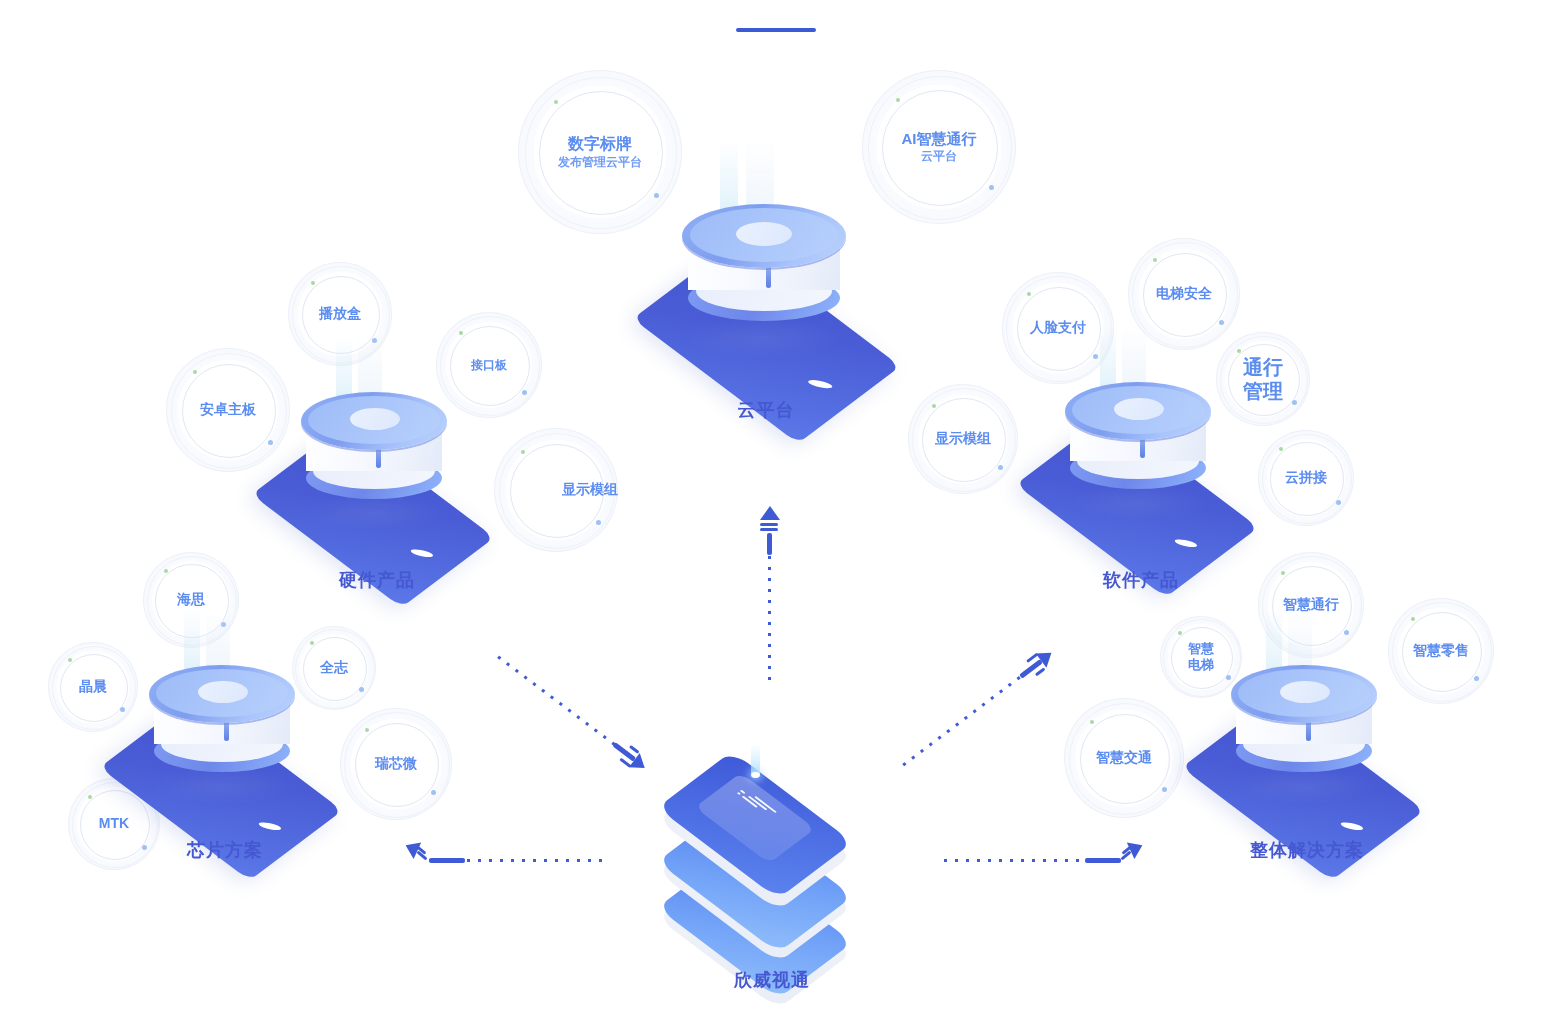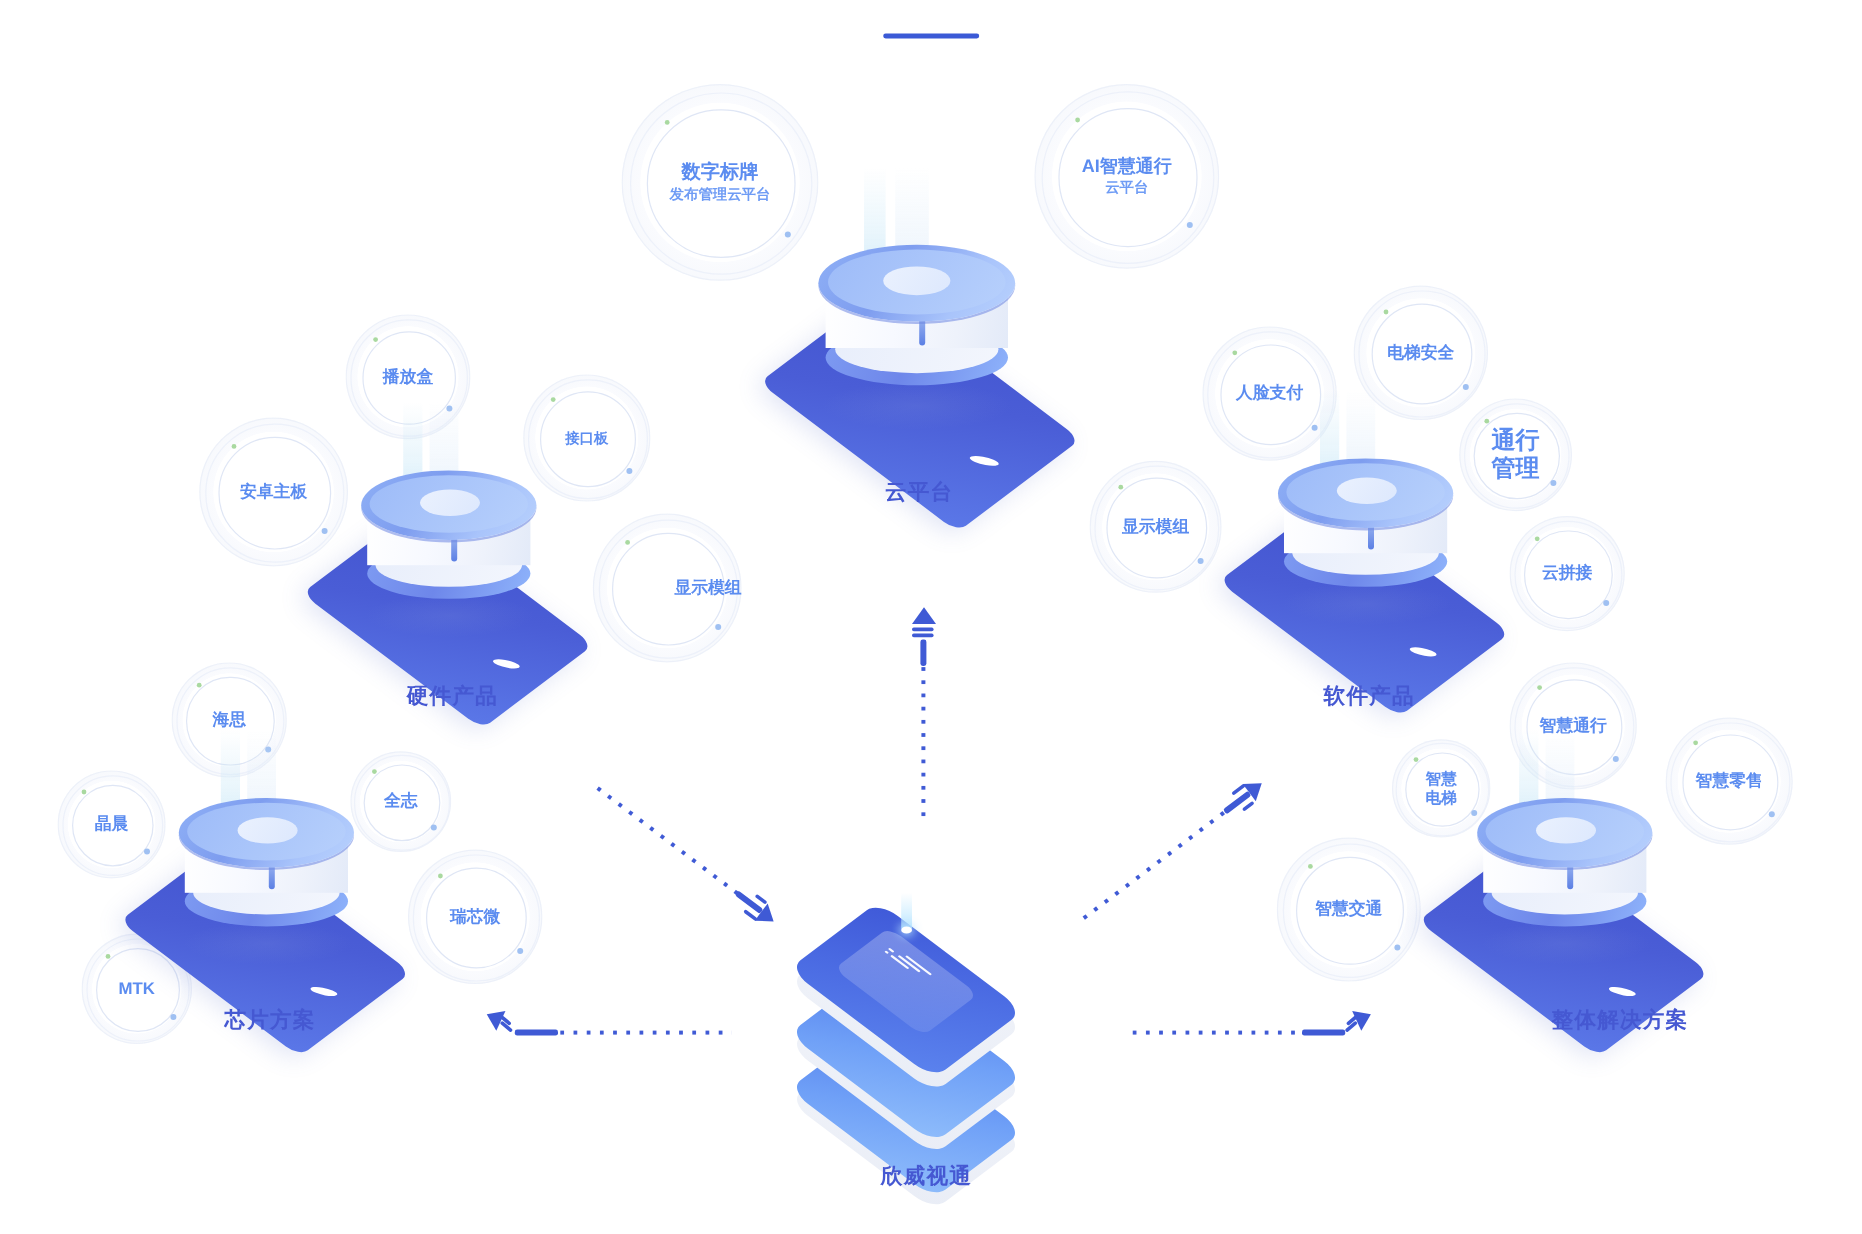--- a/index.html
+++ b/index.html
@@ -525,21 +525,21 @@
         <i style="left:0;top:0;"></i>
           <i style="left:5px;top:0;"></i>
         <i style="left:0;top:5px;"></i>
           <i style="left:5px;top:5px;"></i>
       </div>
       <div class="cyl-top" style="left:39px;top:57px;width:146px;height:58px;"></div>
       <div class="cyl-top-ring" style="left:46px;top:61px;width:132px;height:48px;"></div>
       <div class="cyl-top-hole" style="left:88px;top:73px;width:50px;height:22px;"></div>
     </div>
 
-    <div class="node-label" style="left:1207px;top:838px;width:200px;text-align:right;">整体解决方案</div>
+    <div class="node-label" style="left:1207px;top:838px;width:200px;">整体解决方案</div>
   </div>
 
   <div class="node">
     <div class="server" style="left:672px;top:742px;width:200px;height:200px;">
 
       <div class="srv-layer" style="left:0;top:108px;">
         <div class="srv-face srv-white" style="left:8px;top:10px;"></div>
         <div class="srv-face srv-blue" style="left:8px;top:0px;"></div>
         <div class="srv-strip" style="left:80px;top:72px;width:56px;"></div>
         <div class="srv-dot" style="left:142px;top:52px;"></div>

